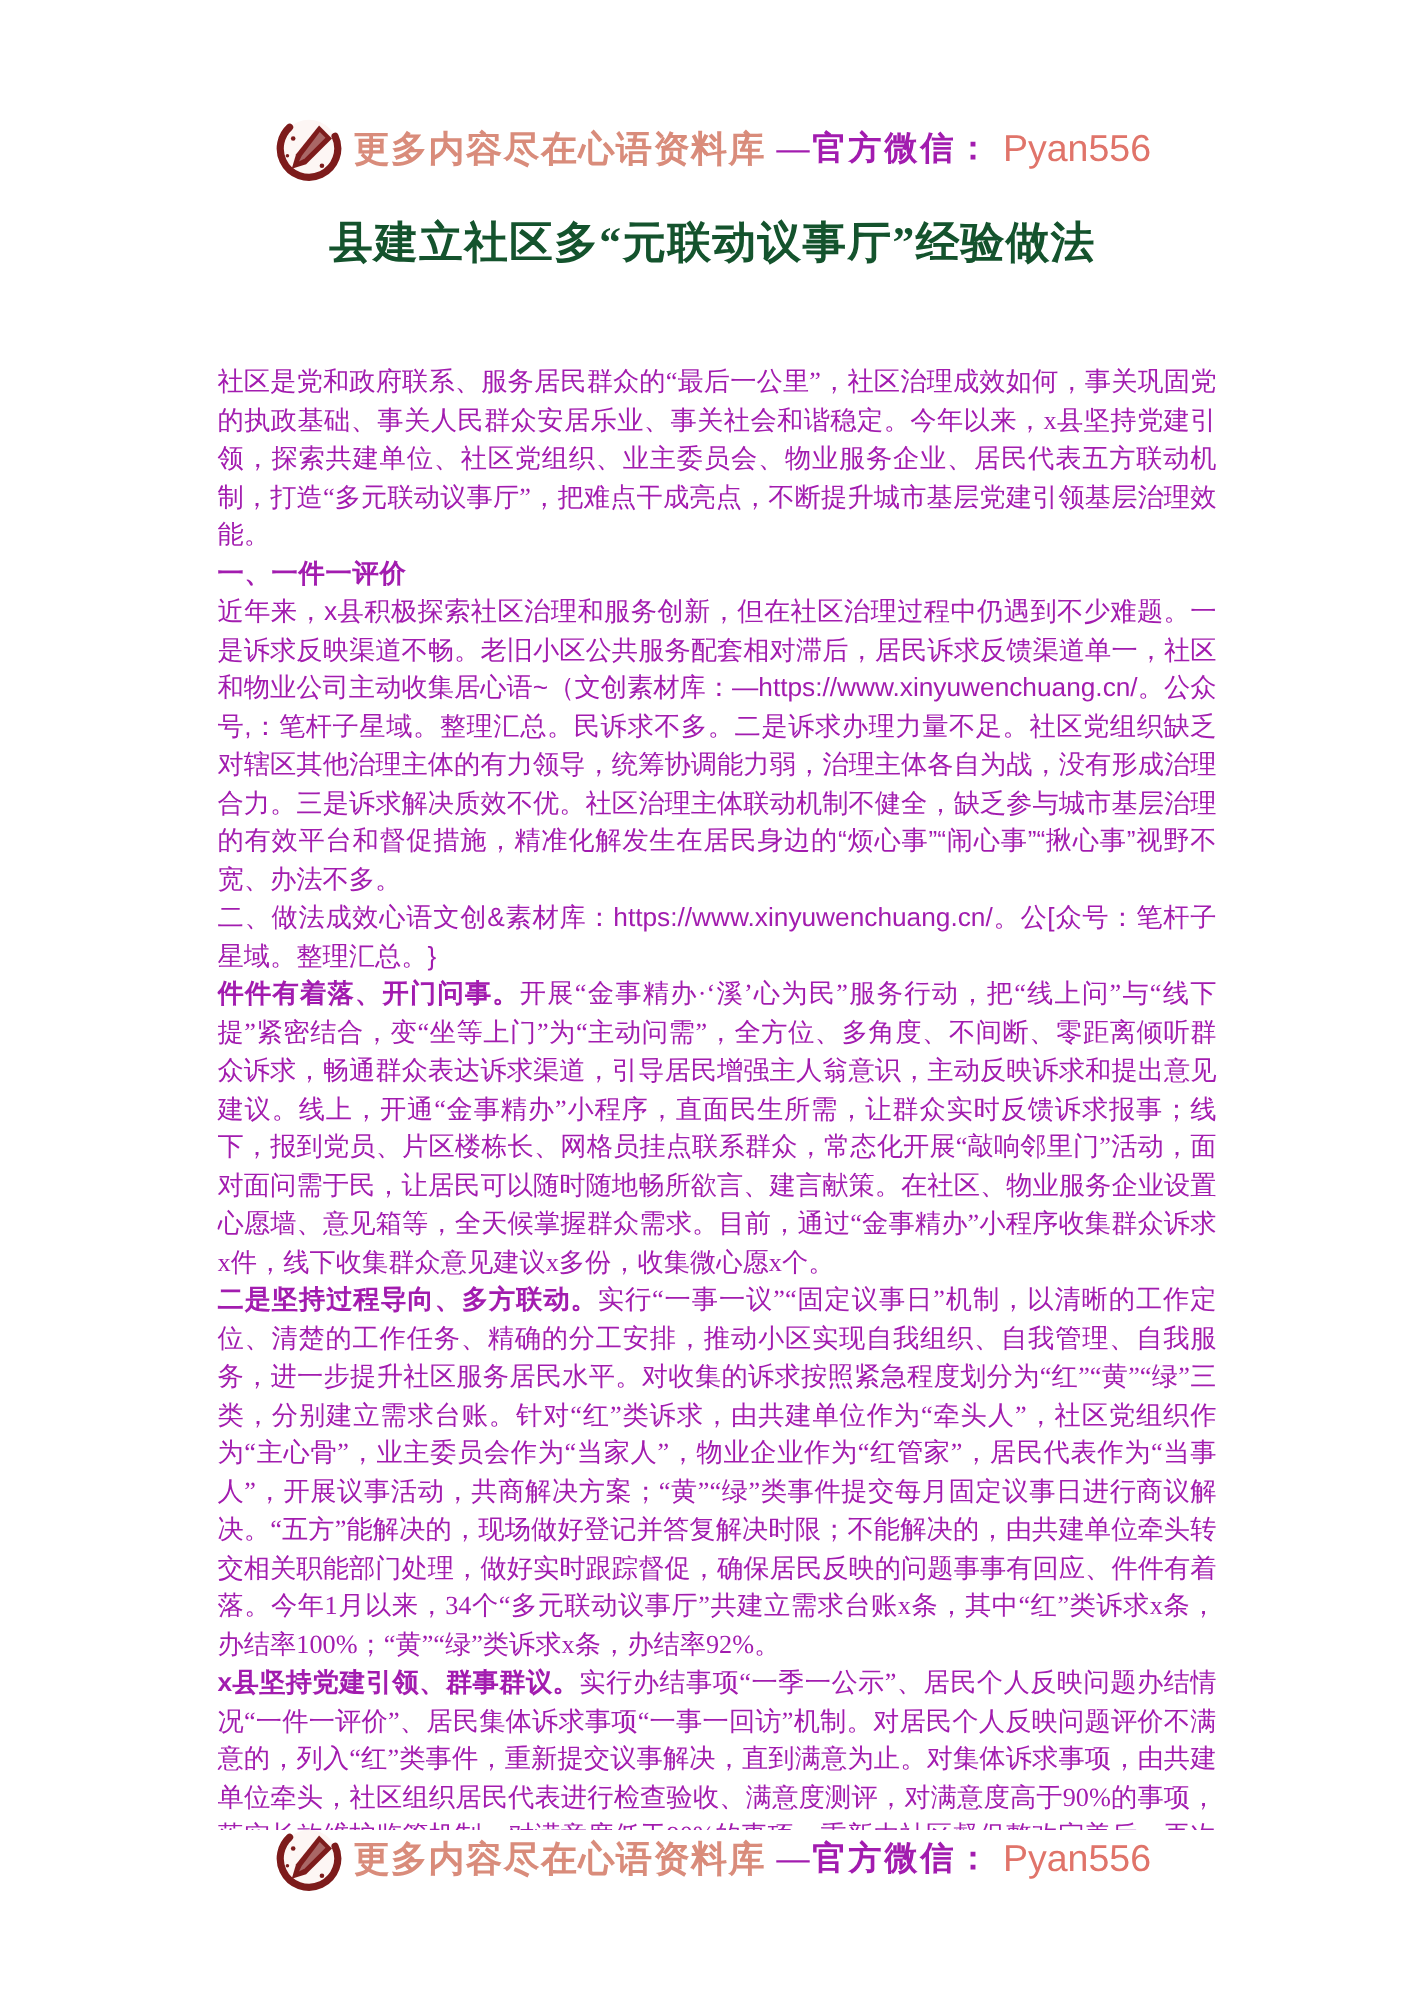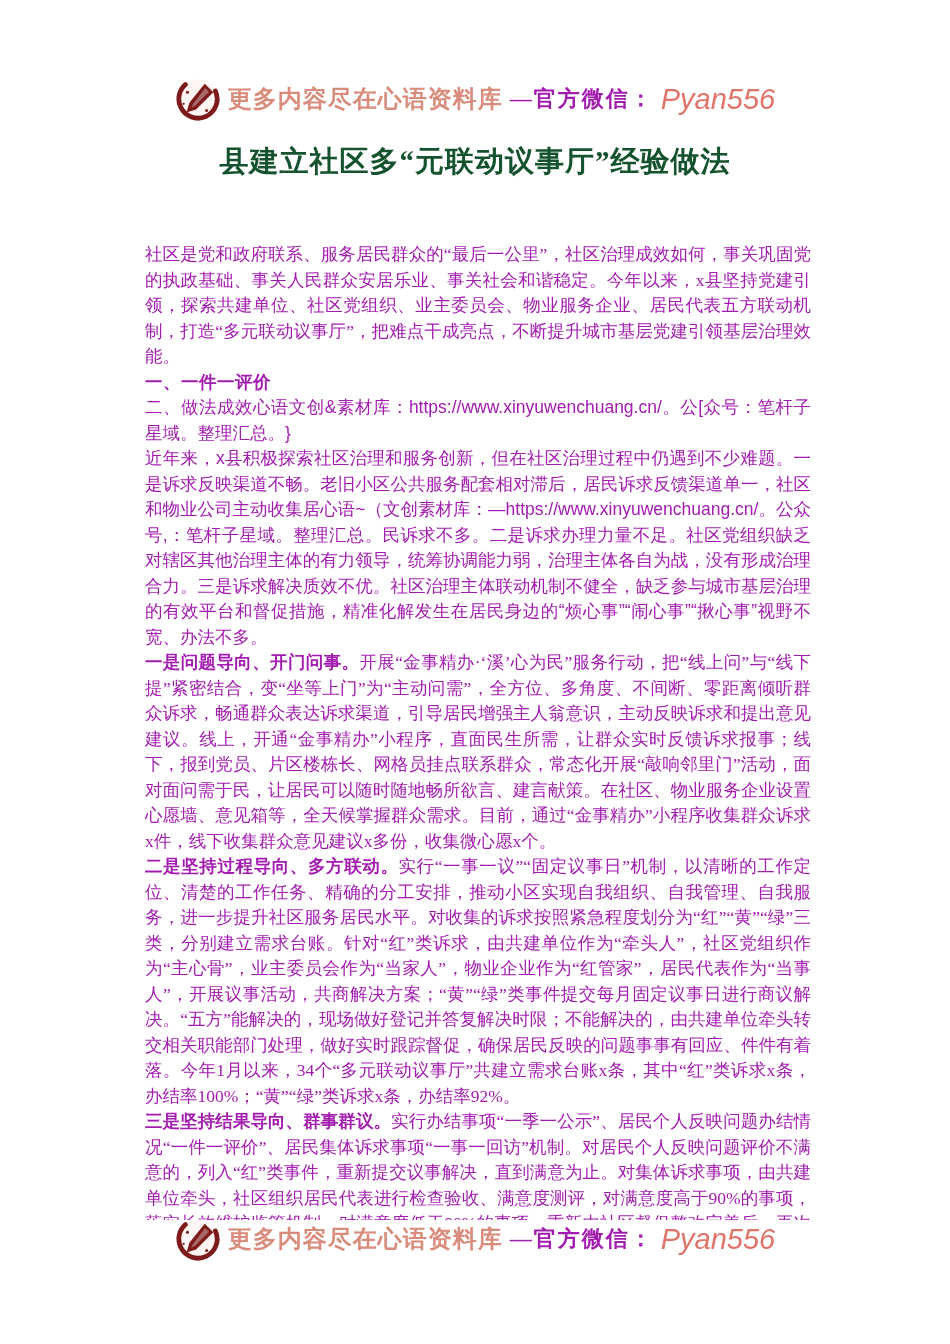--- a/index.html
+++ b/index.html
@@ -27,21 +27,21 @@
     font-size:24px; font-weight:bold;
     color:#d98c7b; letter-spacing:1px;
   }
   .brand-label {
     font-family:"Liberation Serif", serif;
     font-size:22px; font-weight:bold;
     color:#a21caf; letter-spacing:2px;
   }
   .brand-id {
     font-family:"Liberation Sans", sans-serif;
-    font-size:29px; color:#e0746a;font-style:italic;
+    font-size:25px; color:#e0746a;
   }
 
   
   .doc-title {
     position:absolute; top:142px; left:0; width:100%;
     margin:0; text-align:center;
     font-family:"Liberation Serif", serif;
     font-size:29px; font-weight:bold; color:#14532d;
     letter-spacing:1px;
   }
@@ -86,29 +86,29 @@
   </div>
 
   <h1 class="doc-title">县建立社区多“元联动议事厅”经验做法</h1>
 
   <div class="content">
 
     <p class="para serif"><b class="lead"></b><span>社区是党和政府联系、服务居民群众的“最后一公里”，社区治理成效如何，事关巩固党的执政基础、事关人民群众安居乐业、事关社会和谐稳定。今年以来，x县坚持党建引领，探索共建单位、社区党组织、业主委员会、物业服务企业、居民代表五方联动机制，打造“多元联动议事厅”，把难点干成亮点，不断提升城市基层党建引领基层治理效能。</span></p>
 
     <p class="para sans heading-line"><b class="lead">一、一件一评价</b><span></span></p>
 
+    <p class="para sans"><b class="lead"></b><span>近年来，x县积极探索社区治理和服务创新，但在社区治理过程中仍遇到不少难题。一是诉求反映渠道不畅。老旧小区公共服务配套相对滞后，居民诉求反馈渠道单一，社区和物业公司主动收集居心语~（文创素材库：—https://www.xinyuwenchuang.cn/。公众号,：笔杆子星域。整理汇总。民诉求不多。二是诉求办理力量不足。社区党组织缺乏对辖区其他治理主体的有力领导，统筹协调能力弱，治理主体各自为战，没有形成治理合力。三是诉求解决质效不优。社区治理主体联动机制不健全，缺乏参与城市基层治理的有效平台和督促措施，精准化解发生在居民身边的“烦心事”“闹心事”“揪心事”视野不宽、办法不多。</span></p>
+
     <p class="para sans"><b class="lead"></b><span>二、做法成效心语文创&amp;素材库：https://www.xinyuwenchuang.cn/。公[众号：笔杆子星域。整理汇总。}</span></p>
 
-    <p class="para sans"><b class="lead"></b><span>近年来，x县积极探索社区治理和服务创新，但在社区治理过程中仍遇到不少难题。一是诉求反映渠道不畅。老旧小区公共服务配套相对滞后，居民诉求反馈渠道单一，社区和物业公司主动收集居心语~（文创素材库：—https://www.xinyuwenchuang.cn/。公众号,：笔杆子星域。整理汇总。民诉求不多。二是诉求办理力量不足。社区党组织缺乏对辖区其他治理主体的有力领导，统筹协调能力弱，治理主体各自为战，没有形成治理合力。三是诉求解决质效不优。社区治理主体联动机制不健全，缺乏参与城市基层治理的有效平台和督促措施，精准化解发生在居民身边的“烦心事”“闹心事”“揪心事”视野不宽、办法不多。</span></p>
-
-    <p class="para serif"><b class="lead">一是问题导向、开门问事。</b><span>开展“金事精办·‘溪’心为民”服务行动，把“线上问”与“线下提”紧密结合，变“坐等上门”为“主动问需”，全方位、多角度、不间断、零距离倾听群众诉求，畅通群众表达诉求渠道，引导居民增强主人翁意识，主动反映诉求和提出意见建议。线上，开通“金事精办”小程序，直面民生所需，让群众实时反馈诉求报事；线下，报到党员、片区楼栋长、网格员挂点联系群众，常态化开展“敲响邻里门”活动，面对面问需于民，让居民可以随时随地畅所欲言、建言献策。在社区、物业服务企业设置心愿墙、意见箱等，全天候掌握群众需求。目前，通过“金事精办”小程序收集群众诉求x件，线下收集群众意见建议x多份，收集微心愿x个。</span></p>
+    <p class="para serif"><b class="lead">件件有着落、开门问事。</b><span>开展“金事精办·‘溪’心为民”服务行动，把“线上问”与“线下提”紧密结合，变“坐等上门”为“主动问需”，全方位、多角度、不间断、零距离倾听群众诉求，畅通群众表达诉求渠道，引导居民增强主人翁意识，主动反映诉求和提出意见建议。线上，开通“金事精办”小程序，直面民生所需，让群众实时反馈诉求报事；线下，报到党员、片区楼栋长、网格员挂点联系群众，常态化开展“敲响邻里门”活动，面对面问需于民，让居民可以随时随地畅所欲言、建言献策。在社区、物业服务企业设置心愿墙、意见箱等，全天候掌握群众需求。目前，通过“金事精办”小程序收集群众诉求x件，线下收集群众意见建议x多份，收集微心愿x个。</span></p>
 
     <p class="para serif"><b class="lead">二是坚持过程导向、多方联动。</b><span>实行“一事一议”“固定议事日”机制，以清晰的工作定位、清楚的工作任务、精确的分工安排，推动小区实现自我组织、自我管理、自我服务，进一步提升社区服务居民水平。对收集的诉求按照紧急程度划分为“红”“黄”“绿”三类，分别建立需求台账。针对“红”类诉求，由共建单位作为“牵头人”，社区党组织作为“主心骨”，业主委员会作为“当家人”，物业企业作为“红管家”，居民代表作为“当事人”，开展议事活动，共商解决方案；“黄”“绿”类事件提交每月固定议事日进行商议解决。“五方”能解决的，现场做好登记并答复解决时限；不能解决的，由共建单位牵头转交相关职能部门处理，做好实时跟踪督促，确保居民反映的问题事事有回应、件件有着落。今年1月以来，34个“多元联动议事厅”共建立需求台账x条，其中“红”类诉求x条，办结率100%；“黄”“绿”类诉求x条，办结率92%。</span></p>
 
-    <p class="para serif"><b class="lead">三是坚持结果导向、群事群议。</b><span>实行办结事项“一季一公示”、居民个人反映问题办结情况“一件一评价”、居民集体诉求事项“一事一回访”机制。对居民个人反映问题评价不满意的，列入“红”类事件，重新提交议事解决，直到满意为止。对集体诉求事项，由共建单位牵头，社区组织居民代表进行检查验收、满意度测评，对满意度高于90%的事项，落实长效维护监管机制；对满意度低于90%的事项，重新由社区督促整改完善后，再次组</span></p>
+    <p class="para serif"><b class="lead">x县坚持党建引领、群事群议。</b><span>实行办结事项“一季一公示”、居民个人反映问题办结情况“一件一评价”、居民集体诉求事项“一事一回访”机制。对居民个人反映问题评价不满意的，列入“红”类事件，重新提交议事解决，直到满意为止。对集体诉求事项，由共建单位牵头，社区组织居民代表进行检查验收、满意度测评，对满意度高于90%的事项，落实长效维护监管机制；对满意度低于90%的事项，重新由社区督促整改完善后，再次组</span></p>
 
   </div>
 
   <div class="brandbar at-bottom">
     <svg class="brand-logo" viewBox="0 0 48 48" aria-hidden="true">
       <circle cx="24" cy="24" r="20" fill="#fdf6f4"></circle>
       <g transform="rotate(-25 24 24)">
         <circle cx="24" cy="24" r="20" fill="none" stroke="#7d1b1b" stroke-width="5" stroke-dasharray="88 38" stroke-linecap="round"></circle>
       </g>
       <path d="M31 8 L40 17 L22 35 L12 38 L15 28 Z" fill="#7d1b1b"></path>

